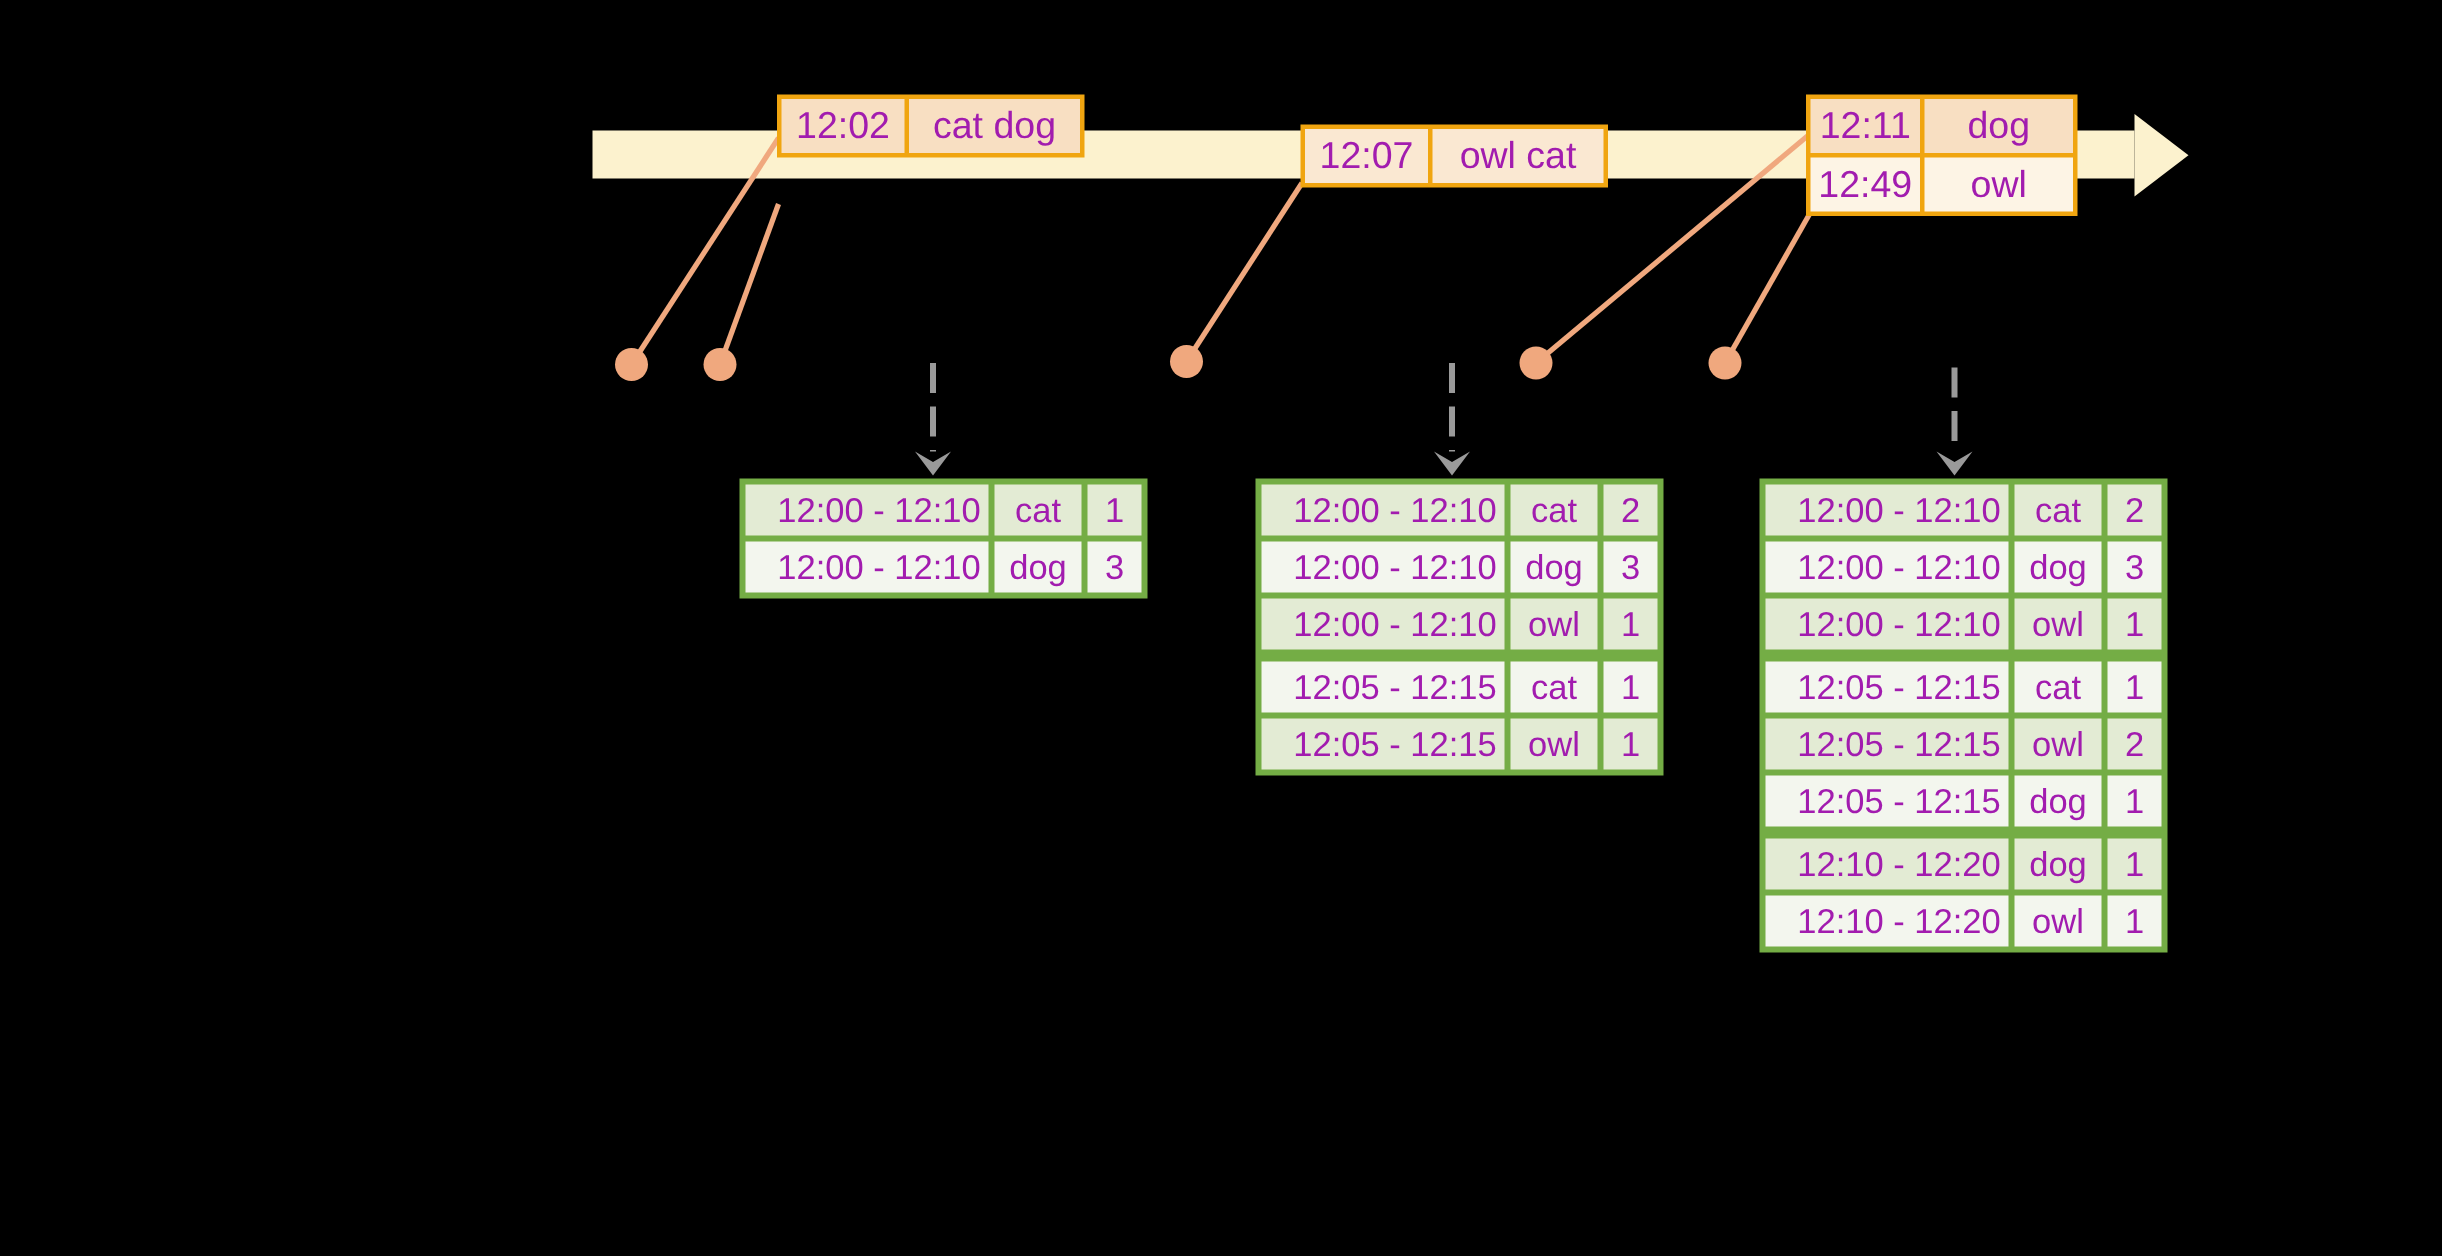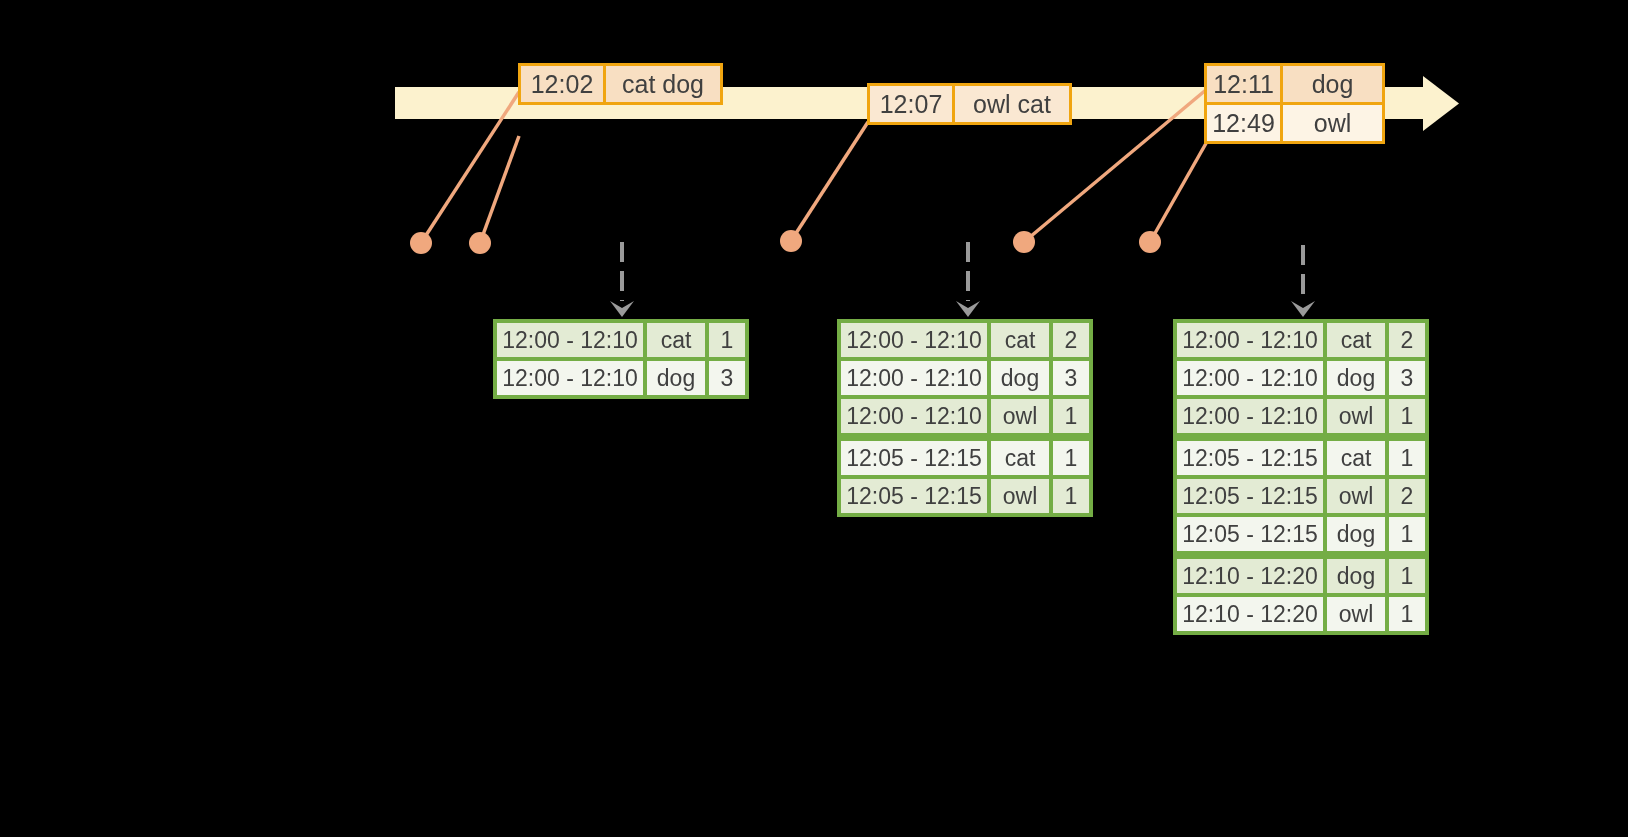--- a/index.html
+++ b/index.html
@@ -1,18 +1,18 @@
 <!DOCTYPE html>
 <html><head>
 <meta charset="utf-8">
 <style>
   html,body{margin:0;padding:0;background:#000;}
   .canvas{
     position:relative;width:1592px;height:837px;background:#000;overflow:hidden;
-    font-family:"Liberation Sans","DejaVu Sans",sans-serif;color:#404040;border-radius:29px;
+    font-family:"Liberation Sans","DejaVu Sans",sans-serif;color:#a21caf;border-radius:29px;
   }
   .layer{position:absolute;left:0;top:0;}
 
   
   .ebox{
     position:absolute;background:#F0A510;padding:3px;
     display:flex;flex-direction:column;gap:3px;box-sizing:border-box;
   }
   .erow{display:flex;gap:3px;}
   .ecell{
@@ -31,21 +31,21 @@
   .gtable{
     position:absolute;background:#74AD45;padding:4px;
     display:flex;flex-direction:column;gap:4px;box-sizing:border-box;
   }
   .grow{display:flex;gap:4px;}
   .grow.gsep{margin-top:4px;}
   .gcell{
     display:flex;align-items:center;justify-content:center;
     height:34px;font-size:23px;line-height:1;white-space:nowrap;
   }
-  .gcell.win{width:146px;}
+  .gcell.win{width:146px;padding-left:16px;}
   .gcell.word{width:58px;}
   .gcell.cnt{width:36px;}
   .bg-a .gcell{background:#E3EBD4;}
   .bg-b .gcell{background:#F3F6EE;}
 </style>
 </head>
 <body>
 
 <div class="canvas">
 

